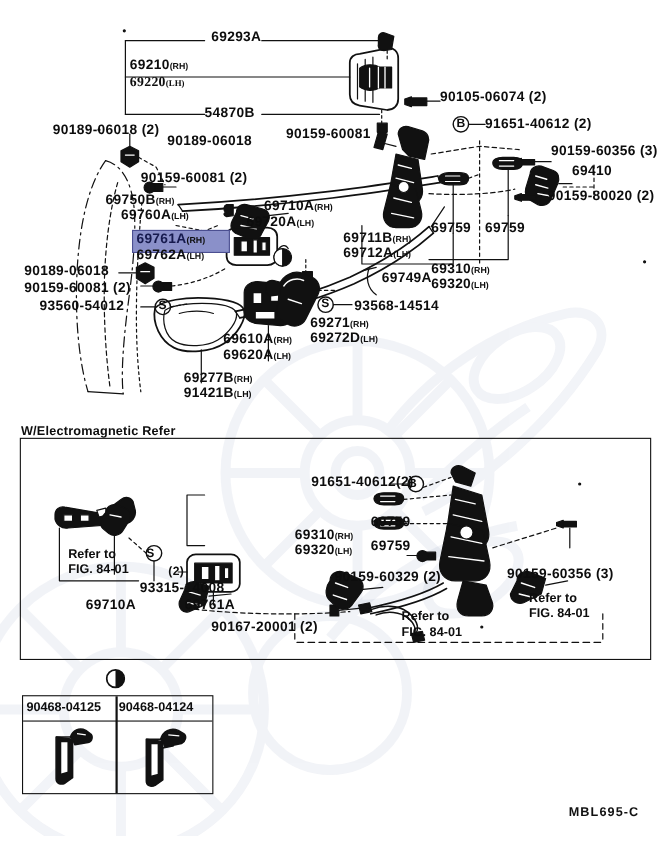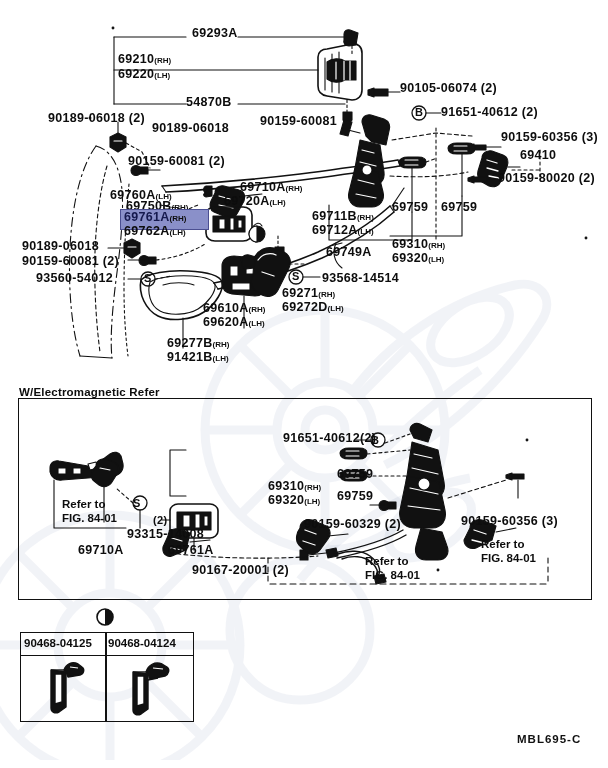--- a/index.html
+++ b/index.html
@@ -233,55 +233,55 @@
 
       <circle cx="90" cy="118" r="0.9" fill="#111"></circle>
       <circle cx="586" cy="238" r="0.9" fill="#111"></circle>
       <circle cx="113" cy="28" r="0.9" fill="#111"></circle>
     </g>
   </svg>
 
   <div class="lbl" style="left:192px;top:27px;"><span>69293A</span></div>
 
   <div class="lbl" style="left:118px;top:53px;"><span>69210</span><span class="sfx">(RH)</span></div>
-  <div class="lbl" style="left:118px;top:68px;"><span>69220</span><span class="sfx">(LH)</span></div>
+  <div class="lbl" style="left:118px;top:68px;font-family:Liberation Serif, serif;"><span>69220</span><span class="sfx">(LH)</span></div>
 
   <div class="lbl" style="left:186px;top:96px;"><span>54870B</span></div>
 
   <div class="lbl" style="left:400px;top:82px;"><span>90105-06074 (2)</span></div>
   <div class="lbl" style="left:441px;top:106px;"><span>91651-40612 (2)</span></div>
   <div class="lbl" style="left:501px;top:131px;"><span>90159-60356 (3)</span></div>
   <div class="lbl" style="left:520px;top:149px;"><span>69410</span></div>
   <div class="lbl" style="left:498px;top:172px;"><span>90159-80020 (2)</span></div>
 
   <div class="lbl" style="left:48px;top:112px;"><span>90189-06018 (2)</span></div>
   <div class="lbl" style="left:152px;top:122px;"><span>90189-06018</span></div>
   <div class="lbl" style="left:260px;top:115px;"><span>90159-60081</span></div>
   <div class="lbl" style="left:128px;top:155px;"><span>90159-60081 (2)</span></div>
 
-  <div class="lbl" style="left:126px;top:175px;margin-top:25px;"><span>69750B</span><span class="sfx">(RH)</span></div>
+  <div class="lbl" style="left:96px;top:175px;"><span>69750B</span><span class="sfx">(RH)</span></div>
   <div class="lbl" style="left:110px;top:189px;"><span>69760A</span><span class="sfx">(LH)</span></div>
 
   <div class="lbl" style="left:240px;top:181px;"><span>69710A</span><span class="sfx">(RH)</span></div>
   <div class="lbl" style="left:224px;top:195px;"><span>69720A</span><span class="sfx">(LH)</span></div>
 
   <div class="hl" style="left:120px;top:209px;width:87px;height:19px;"></div>
   <div class="lbl" style="left:124px;top:211px;color:#161a4e;"><span>69761A</span><span class="sfx" style="color:#0d0d0d;">(RH)</span></div>
   <div class="lbl" style="left:124px;top:225px;"><span>69762A</span><span class="sfx">(LH)</span></div>
 
   <div class="lbl" style="left:312px;top:210px;"><span>69711B</span><span class="sfx">(RH)</span></div>
   <div class="lbl" style="left:312px;top:224px;"><span>69712A</span><span class="sfx">(LH)</span></div>
 
   <div class="lbl" style="left:392px;top:201px;"><span>69759</span></div>
   <div class="lbl" style="left:441px;top:201px;"><span>69759</span></div>
 
   <div class="lbl" style="left:392px;top:238px;"><span>69310</span><span class="sfx">(RH)</span></div>
   <div class="lbl" style="left:392px;top:252px;"><span>69320</span><span class="sfx">(LH)</span></div>
 
-  <div class="lbl" style="left:306px;top:246px;padding-left:20px;"><span>69749A</span></div>
+  <div class="lbl" style="left:327px;top:246px;padding-left:20px;"><span>69749A</span></div>
 
   <div class="lbl" style="left:22px;top:240px;"><span>90189-06018</span></div>
   <div class="lbl" style="left:22px;top:255px;"><span>90159-60081 (2)</span></div>
   <div class="lbl" style="left:36px;top:272px;"><span>93560-54012</span></div>
 
   <div class="lbl" style="left:322px;top:272px;"><span>93568-14514</span></div>
   <div class="lbl" style="left:282px;top:287px;"><span>69271</span><span class="sfx">(RH)</span></div>
   <div class="lbl" style="left:282px;top:301px;"><span>69272D</span><span class="sfx">(LH)</span></div>
 
   <div class="lbl" style="left:203px;top:302px;"><span>69610A</span><span class="sfx">(RH)</span></div>

